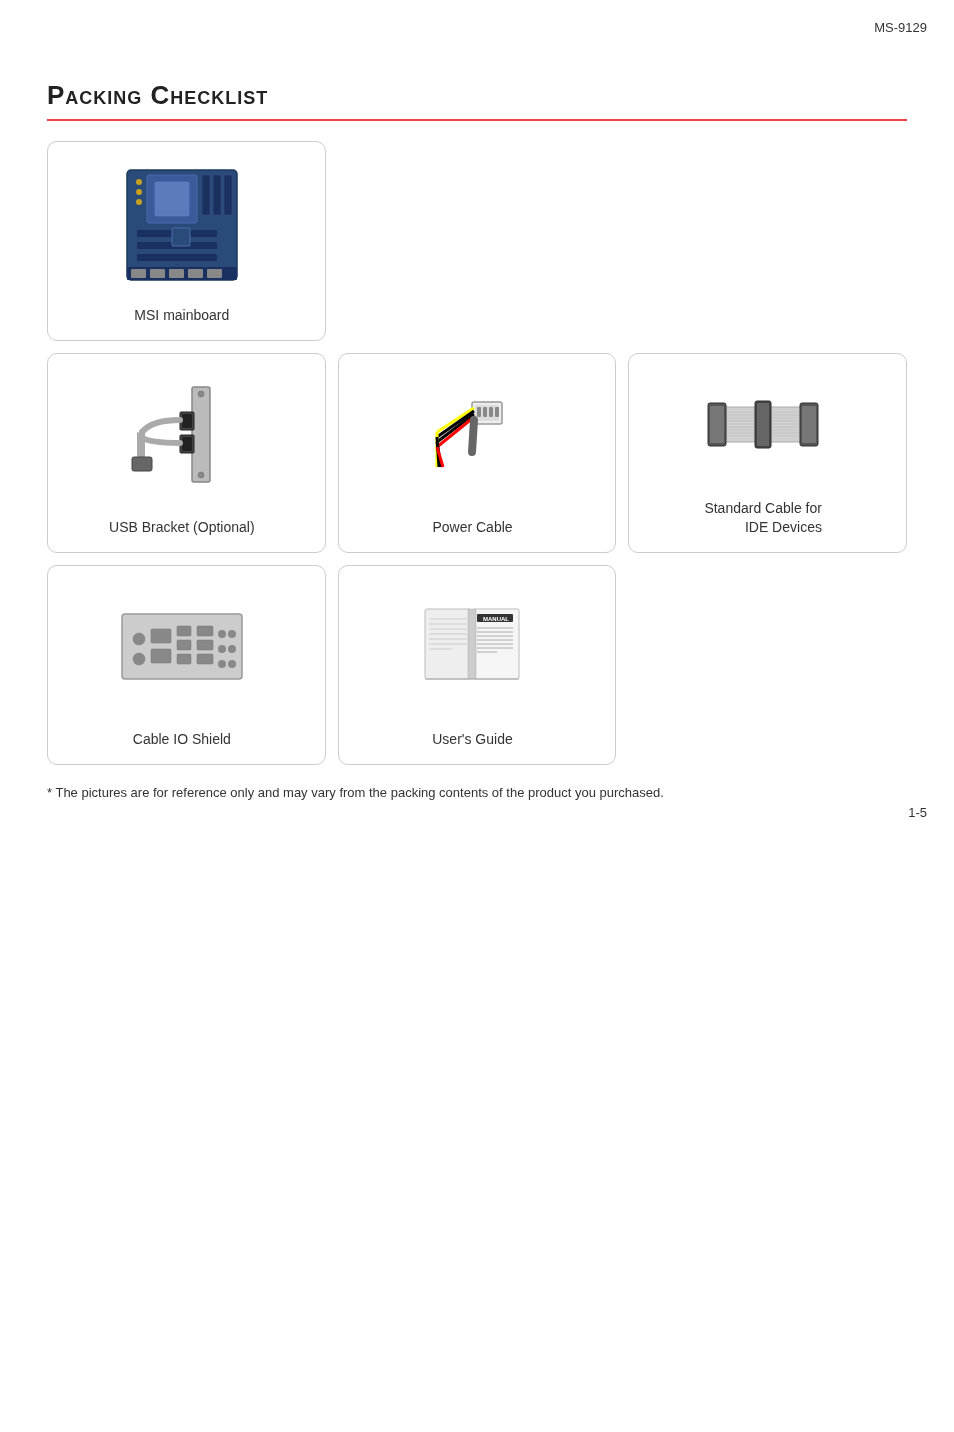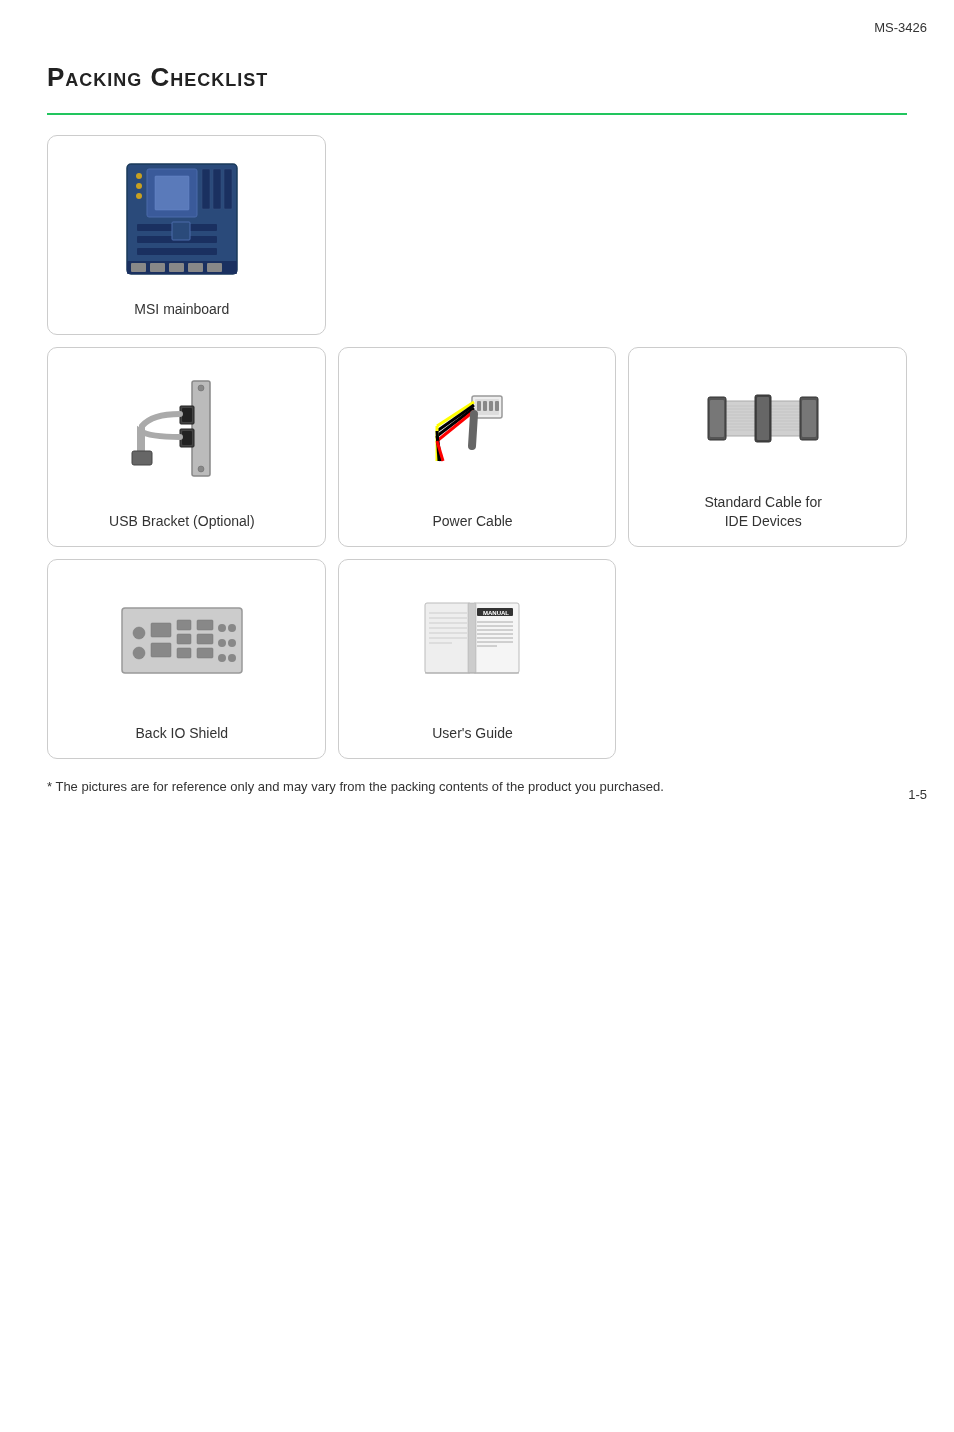--- a/index.html
+++ b/index.html
@@ -17,24 +17,24 @@
       position: relative;
     }
     .page-id {
       position: absolute;
       top: 20px;
       right: 0px;
       font-size: 13px;
       color: #333;
     }
     .title-section {
-      margin-top: 32px;
+      margin-top: 50px;
       margin-bottom: 20px;
-      border-bottom: 2px solid #22c55e;
-      padding-bottom: 20px;
+      border-bottom: 2px solid #ef4444;
+      padding-bottom: 8px;
     }
     .title-section h1 {
       font-size: 26px;
       font-weight: bold;
       color: #222;
       font-variant: small-caps;
       letter-spacing: 1px;
     }
     .grid {
       display: grid;
@@ -69,21 +69,21 @@
       margin-top: 6px;
     }
     .note {
       font-size: 13px;
       color: #333;
       line-height: 1.6;
       margin-top: 18px;
     }
     .page-num {
       position: absolute;
-      bottom: 36px;
+      bottom: 24px;
       right: 0px;
       font-size: 13px;
       color: #333;
     }
 
     
     .icon-motherboard svg,
     .icon-dvd svg,
     .icon-sata svg,
     .icon-power svg,
@@ -91,21 +91,21 @@
     .icon-ide svg,
     .icon-backio svg,
     .icon-guide svg {
       display: block;
     }
   </style>
 </head>
 <body>
 
 <div class="page">
-  <div class="page-id">MS-3426</div>
+  <div class="page-id">MS-9129</div>
 
   <div class="title-section">
     <h1>Packing Checklist</h1>
   </div>
 
   <div class="grid">
 
     <div class="item-box">
       <div class="item-img icon-motherboard">
         <svg width="130" height="130" viewBox="0 0 130 130">
@@ -215,21 +215,21 @@
           <rect x="5" y="26" width="18" height="43" rx="2" fill="#555" stroke="#333" stroke-width="1"></rect>
           <rect x="7" y="29" width="14" height="37" rx="1" fill="#777"></rect>
 
           <rect x="97" y="26" width="18" height="43" rx="2" fill="#555" stroke="#333" stroke-width="1"></rect>
           <rect x="99" y="29" width="14" height="37" rx="1" fill="#777"></rect>
 
           <rect x="52" y="24" width="16" height="47" rx="2" fill="#444" stroke="#333" stroke-width="1"></rect>
           <rect x="54" y="26" width="12" height="43" rx="1" fill="#666"></rect>
         </svg>
       </div>
-      <div class="item-label" style="white-space: pre-line;">Standard Cable for
+      <div class="item-label" style="white-space: pre-line; text-align: right;">Standard Cable for
 IDE Devices</div>
     </div>
   </div>
 
   <div class="grid">
 
     <div class="item-box">
       <div class="item-img icon-backio">
         <svg width="130" height="90" viewBox="0 0 130 90">
 
@@ -250,21 +250,21 @@
           <rect x="80" y="50" width="16" height="10" rx="1" fill="#888" stroke="#777" stroke-width="0.5"></rect>
 
           <circle cx="105" cy="30" r="4" fill="#888"></circle>
           <circle cx="115" cy="30" r="4" fill="#888"></circle>
           <circle cx="105" cy="45" r="4" fill="#888"></circle>
           <circle cx="115" cy="45" r="4" fill="#888"></circle>
           <circle cx="105" cy="60" r="4" fill="#888"></circle>
           <circle cx="115" cy="60" r="4" fill="#888"></circle>
         </svg>
       </div>
-      <div class="item-label">Back IO Shield</div>
+      <div class="item-label">Cable IO Shield</div>
     </div>
 
     <div class="item-box">
       <div class="item-img icon-guide">
         <svg width="110" height="110" viewBox="0 0 110 110">
 
           <rect x="8" y="15" width="46" height="70" rx="2" fill="#eee" stroke="#bbb" stroke-width="1"></rect>
 
           <rect x="56" y="15" width="46" height="70" rx="2" fill="#f5f5f5" stroke="#bbb" stroke-width="1"></rect>
 

